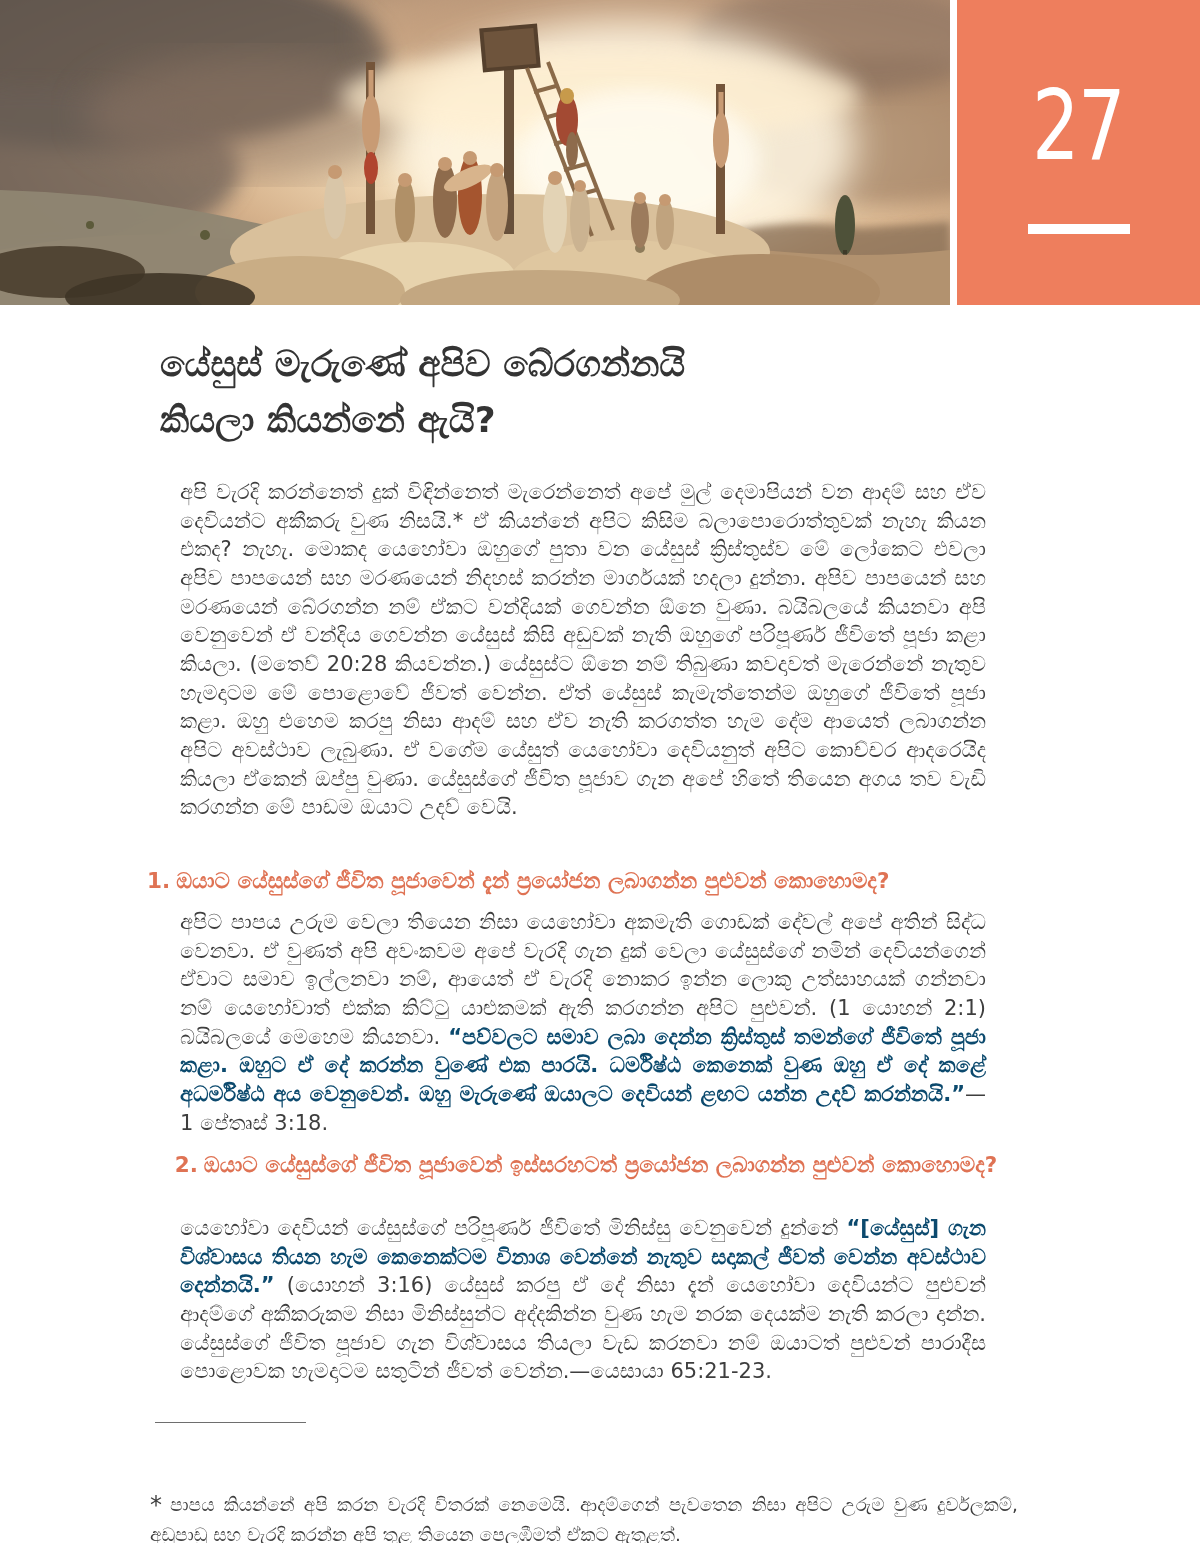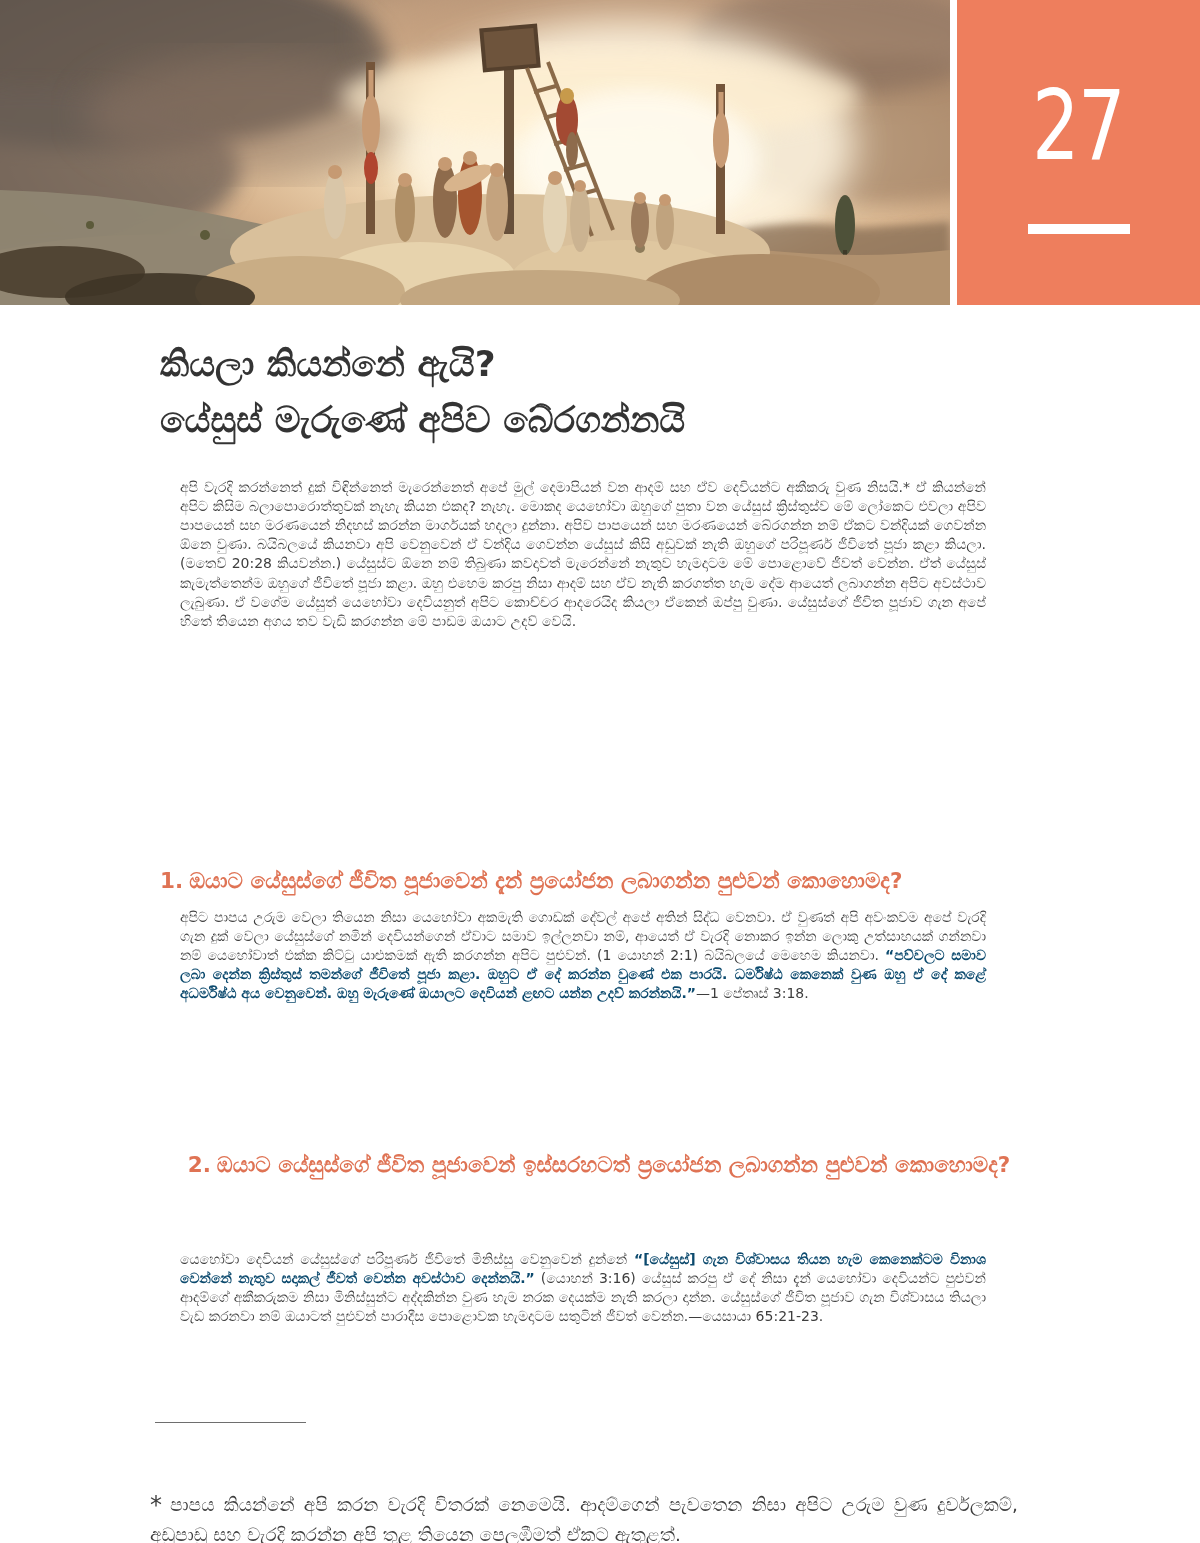--- a/index.html
+++ b/index.html
@@ -22,43 +22,43 @@
     font-weight:400;transform:scaleX(.78);letter-spacing:-2px;
   }
   .chapter-rule{width:102px;height:10px;background:#ffffff;margin-top:22px;}
   
   .title{
     position:absolute;left:160px;top:336px;width:830px;
     font-size:36px;font-weight:700;line-height:1.55;color:#343434;
   }
   .para{
     position:absolute;left:180px;width:806px;
-    font-size:14px;line-height:1.365;text-align:justify;color:#3e3e3e;
+    font-size:21px;line-height:1.365;text-align:justify;color:#3e3e3e;
   }
   .para .bold{font-weight:700;color:#0c4a6e;}
   .question{
     position:absolute;left:147px;width:845px;
     font-size:21.5px;font-weight:700;line-height:1.35;color:#DF7354;
-    padding-left:33px;text-indent:-33px;text-align:left;margin-left:13px;
+    padding-left:33px;text-indent:-33px;text-align:left;
   }
   .q-num{margin-right:6px;}
   .footnote-rule{
     position:absolute;left:155px;top:1422px;width:151px;height:0;
     border-top:1px solid #6e6e6e;
   }
   .footnote{
     position:absolute;left:150px;top:1488px;width:868px;
     font-size:18.5px;line-height:1.42;text-align:justify;color:#3e3e3e;
   }
   .fn-star{font-size:24px;vertical-align:-2px;margin-right:8px;}
   #p1{top:478px;}
   #q1{top:866px;}
   #p2{top:908px;}
   #q2{top:1150px;text-align:center;}
-  #p3{top:1250px;}
+  #p3{top:1214px;}
 </style>
 </head>
 <body>
 
 <div class="page">
 
   <div class="hero">
     <svg viewBox="0 0 950 305" preserveAspectRatio="none">
       <defs>
         <radialGradient id="sky" cx="62%" cy="48%" r="80%">
@@ -180,22 +180,22 @@
       </g>
     </svg>
   </div>
 
   <div class="chapter-block">
     <div class="chapter-number">27</div>
     <div class="chapter-rule"></div>
   </div>
 
   <h1 class="title" style="margin:0;">
+    <span style="display:block">යේසුස් මැරුණේ අපිව බේරගන්නයි</span>
     <span style="display:block">කියලා කියන්නේ ඇයි?</span>
-    <span style="display:block">යේසුස් මැරුණේ අපිව බේරගන්නයි</span>
   </h1>
 
   <p id="p1" class="para" style="margin:0;"><span>අපි වැරදි කරන්නෙත් දුක් විඳින්නෙත් මැරෙන්නෙත් අපේ මුල් දෙමාපියන් වන ආදම් සහ ඒව දෙවියන්ට අකීකරු වුණ නිසයි.* ඒ කියන්නේ අපිට කිසිම බලාපොරොත්තුවක් නැහැ කියන එකද? නැහැ. මොකද යෙහෝවා ඔහුගේ පුතා වන යේසුස් ක්‍රිස්තුස්ව මේ ලෝකෙට එවලා අපිව පාපයෙන් සහ මරණයෙන් නිදහස් කරන්න මාර්ගයක් හදලා දුන්නා. අපිව පාපයෙන් සහ මරණයෙන් බේරගන්න නම් ඒකට වන්දියක් ගෙවන්න ඕනෙ වුණා. බයිබලයේ කියනවා අපි වෙනුවෙන් ඒ වන්දිය ගෙවන්න යේසුස් කිසි අඩුවක් නැති ඔහුගේ පරිපූර්ණ ජීවිතේ පූජා කළා කියලා. (මතෙව් 20:28 කියවන්න.) යේසුස්ට ඕනෙ නම් තිබුණා කවදාවත් මැරෙන්නේ නැතුව හැමදාටම මේ පොළොවේ ජීවත් වෙන්න. ඒත් යේසුස් කැමැත්තෙන්ම ඔහුගේ ජීවිතේ පූජා කළා. ඔහු එහෙම කරපු නිසා ආදම් සහ ඒව නැති කරගත්ත හැම දේම ආයෙත් ලබාගන්න අපිට අවස්ථාව ලැබුණා. ඒ වගේම යේසුත් යෙහෝවා දෙවියනුත් අපිට කොච්චර ආදරෙයිද කියලා ඒකෙන් ඔප්පු වුණා. යේසුස්ගේ ජීවිත පූජාව ගැන අපේ හිතේ තියෙන අගය තව වැඩි කරගන්න මේ පාඩම ඔයාට උදව් වෙයි.</span></p>
 
   <div id="q1" class="question">
     <span class="q-num">1.</span><span>ඔයාට යේසුස්ගේ ජීවිත පූජාවෙන් දැන් ප්‍රයෝජන ලබාගන්න පුළුවන් කොහොමද?</span>
   </div>
 
   <p id="p2" class="para" style="margin:0;"><span>අපිට පාපය උරුම වෙලා තියෙන නිසා යෙහෝවා අකමැති ගොඩක් දේවල් අපේ අතින් සිද්ධ වෙනවා. ඒ වුණත් අපි අවංකවම අපේ වැරදි ගැන දුක් වෙලා යේසුස්ගේ නමින් දෙවියන්ගෙන් ඒවාට සමාව ඉල්ලනවා නම්, ආයෙත් ඒ වැරදි නොකර ඉන්න ලොකු උත්සාහයක් ගන්නවා නම් යෙහෝවාත් එක්ක කිට්ටු යාළුකමක් ඇති කරගන්න අපිට පුළුවන්. (1 යොහන් 2:1) බයිබලයේ මෙහෙම කියනවා. </span><span class="bold">“පව්වලට සමාව ලබා දෙන්න ක්‍රිස්තුස් තමන්ගේ ජීවිතේ පූජා කළා. ඔහුට ඒ දේ කරන්න වුණේ එක පාරයි. ධර්මිෂ්ඨ කෙනෙක් වුණ ඔහු ඒ දේ කළේ අධර්මිෂ්ඨ අය වෙනුවෙන්. ඔහු මැරුණේ ඔයාලට දෙවියන් ළඟට යන්න උදව් කරන්නයි.”</span><span>—1 පේතෘස් 3:18.</span></p>
 

